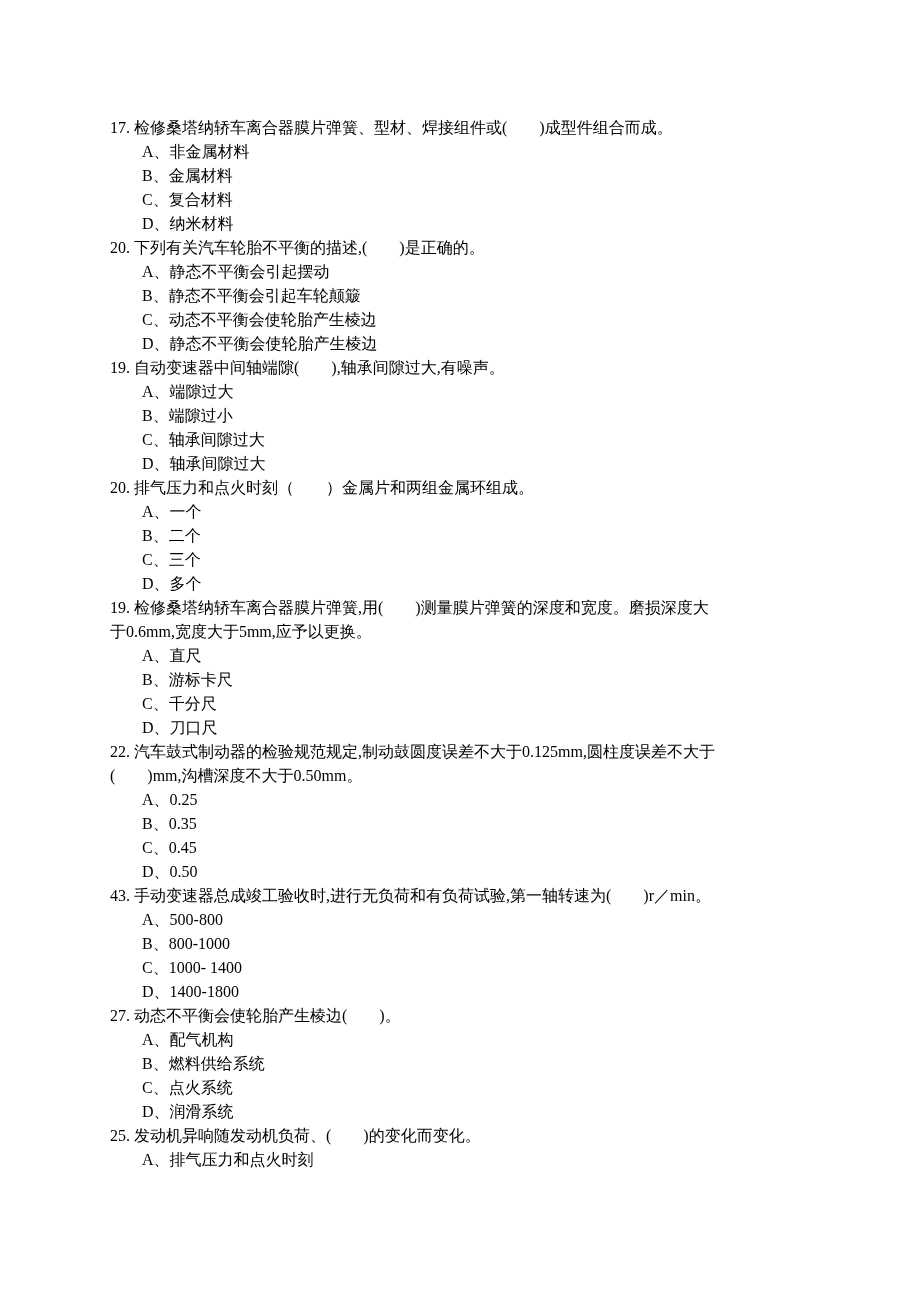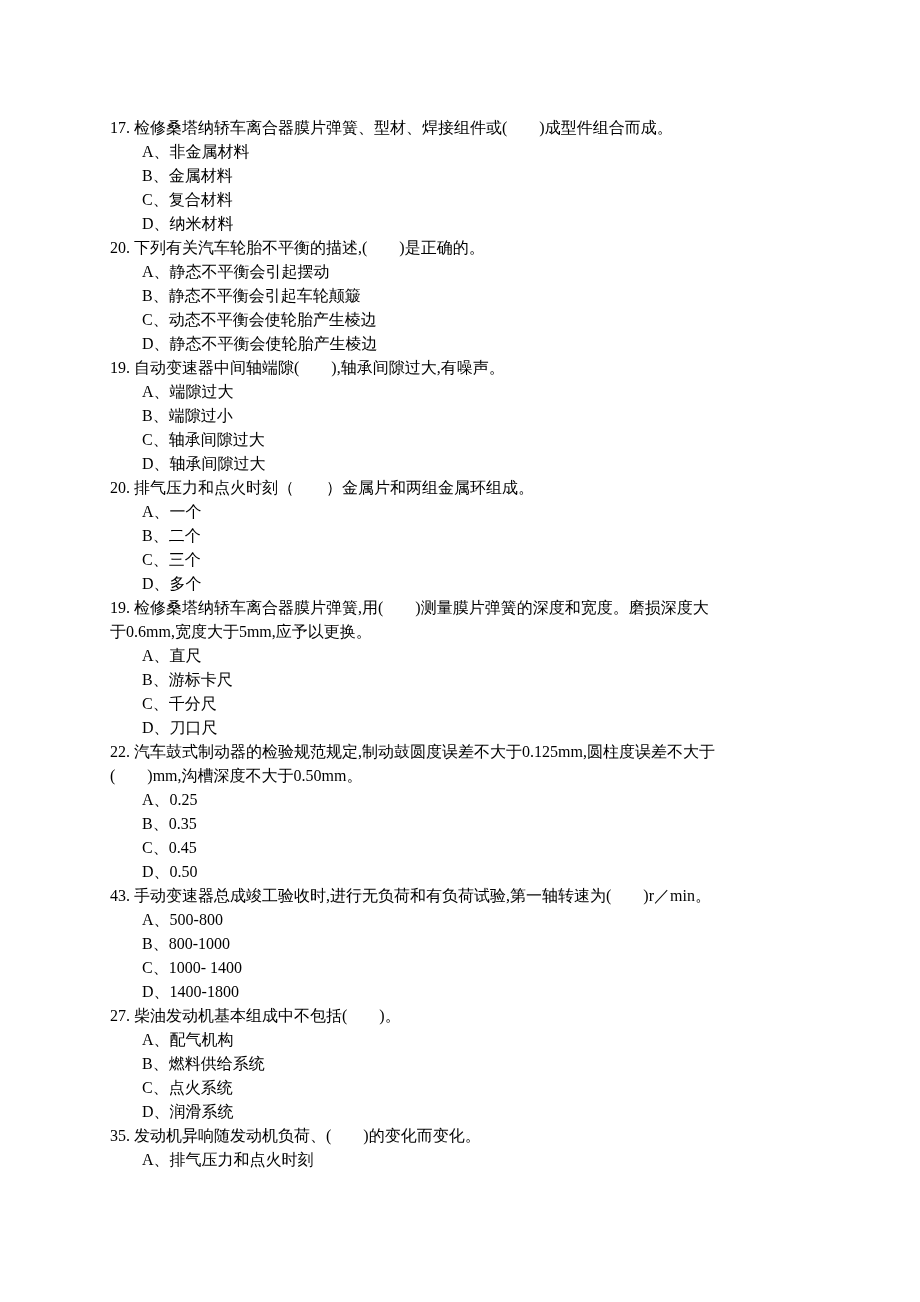--- a/index.html
+++ b/index.html
@@ -85,23 +85,23 @@
 
 <div class="question">
   <p class="q-stem"><span>43.</span> <span>手动变速器总成竣工验收时,进行无负荷和有负荷试验,第一轴转速为(　　)r／min。</span></p>
   <p class="option">A、500-800</p>
   <p class="option">B、800-1000</p>
   <p class="option">C、1000- 1400</p>
   <p class="option">D、1400-1800</p>
 </div>
 
 <div class="question">
-  <p class="q-stem"><span>27.</span> <span>柴油发动机基本组成中不包括(　　)。</span></p>
+  <p class="q-stem"><span>27.</span> <span>动态不平衡会使轮胎产生棱边(　　)。</span></p>
   <p class="option">A、配气机构</p>
   <p class="option">B、燃料供给系统</p>
   <p class="option">C、点火系统</p>
   <p class="option">D、润滑系统</p>
 </div>
 
 <div class="question">
-  <p class="q-stem"><span>35.</span> <span>发动机异响随发动机负荷、(　　)的变化而变化。</span></p>
+  <p class="q-stem"><span>25.</span> <span>发动机异响随发动机负荷、(　　)的变化而变化。</span></p>
   <p class="option">A、排气压力和点火时刻</p>
 </div>
 
 </body></html>

